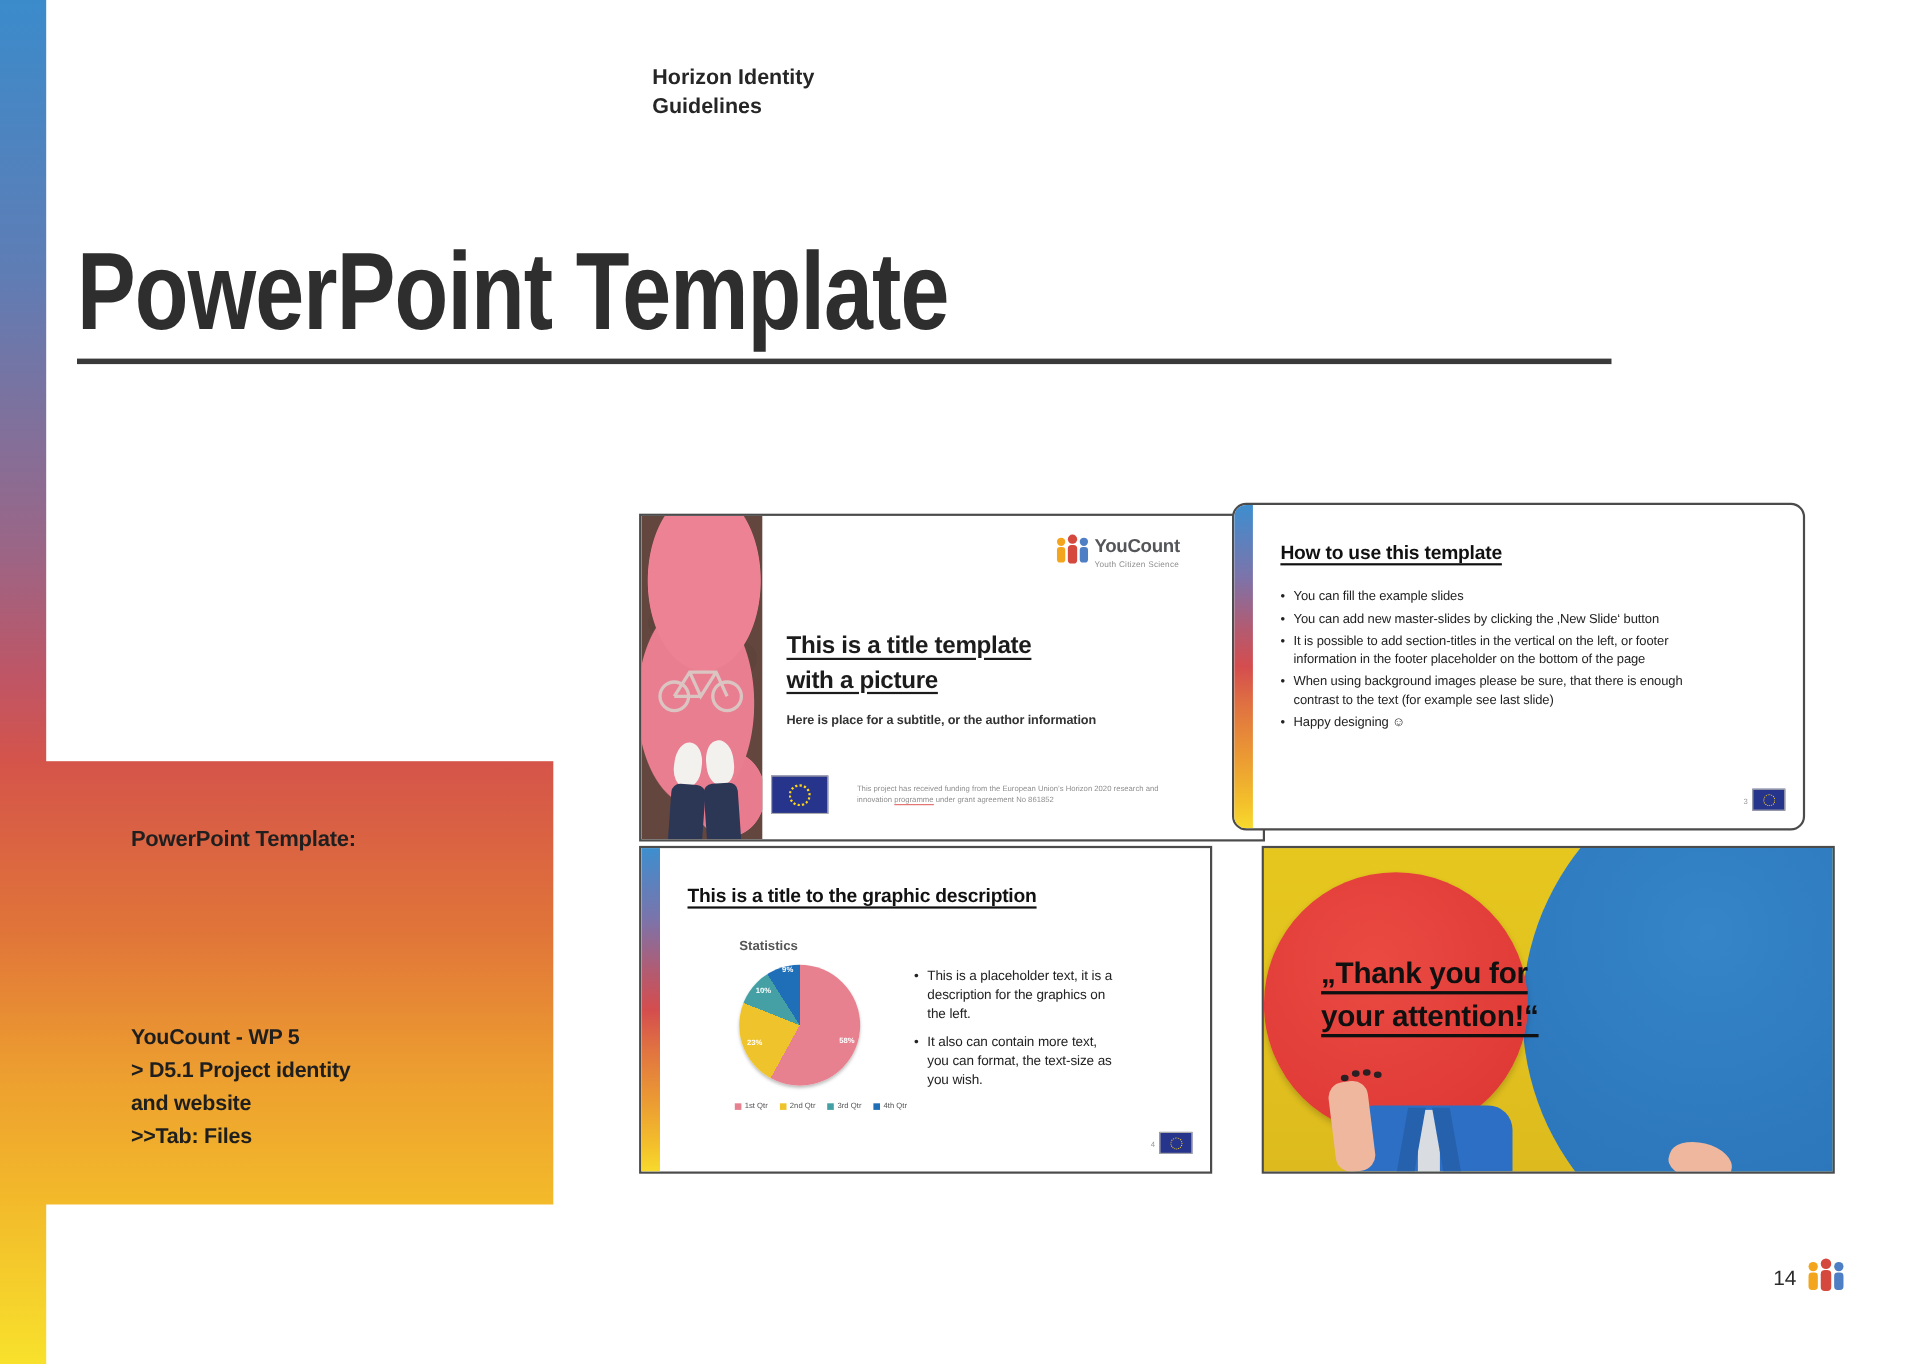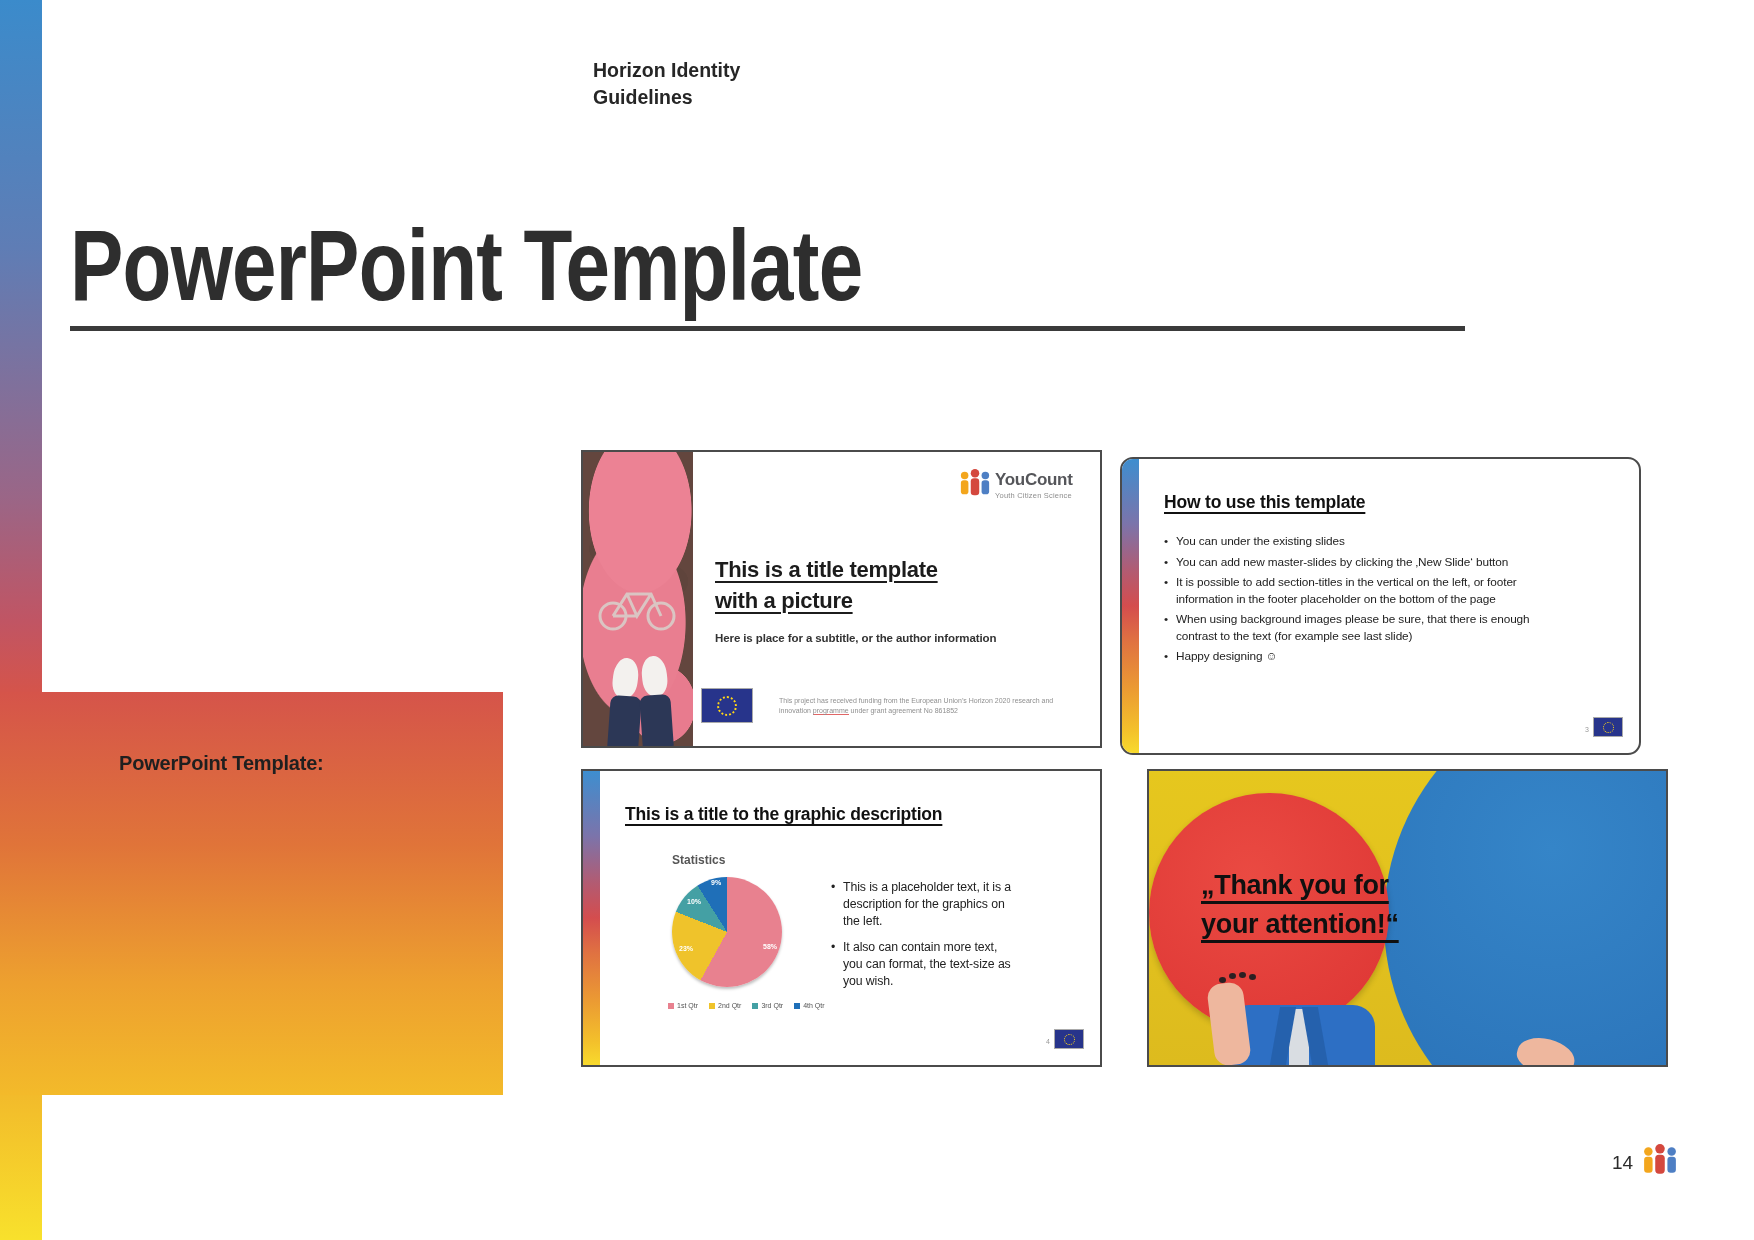--- a/index.html
+++ b/index.html
@@ -18,21 +18,21 @@
   .box-location{position:absolute;left:119px;top:236px;font-size:19.5px;line-height:30px;font-weight:bold;color:#1e1e1e;letter-spacing:-0.2px;}
 
   .eyebrow{position:absolute;left:593px;top:57px;font-size:19.5px;line-height:27px;font-weight:bold;color:#262626;}
   .main-title{position:absolute;left:70px;top:215px;margin:0;font-size:100px;line-height:1;
     font-weight:bold;color:#2e2e2e;letter-spacing:-1px;transform:scaleX(0.8);transform-origin:left top;white-space:nowrap;}
   .title-rule{position:absolute;left:70px;top:326px;width:1395px;height:5px;background:#3a3a3a;}
   .intro{position:absolute;left:119px;top:446px;margin:0;font-size:19px;line-height:29px;color:#3f3f3f;letter-spacing:-0.2px;}
 
   
   .slide{position:absolute;width:517px;height:294px;background:#ffffff;border:2px solid #4b4b4b;box-sizing:content-box;overflow:hidden;}
-  .s1{left:581px;top:450px;}
+  .s1{left:581px;top:467px;padding-left:48px;}
   .s2{left:1120px;top:457px;border-radius:13px;}
   .s3{left:581px;top:769px;}
   .s4{left:1120px;top:769px;margin-left:27px;}
 
   .gbar{position:absolute;left:0;top:0;width:17px;height:100%;
     background:linear-gradient(180deg,#3e8ecf 0%,#7b74ab 22%,#b25b72 38%,#d44d4e 50%,#e07241 62%,#eb9a33 78%,#f3c02b 92%,#f8da2d 100%);}
 
   
   .photo{position:absolute;left:0;top:0;width:110px;height:294px;overflow:hidden;
     background:
@@ -123,20 +123,24 @@
 
   <div class="eyebrow pre">Horizon Identity
 Guidelines</div>
 
   <h1 class="main-title">PowerPoint Template</h1>
   <div class="title-rule"></div>
 
 
   <div class="orange-box">
     <div class="box-heading">PowerPoint Template:</div>
+    <div class="box-location pre">YouCount - WP 5
+&gt; D5.1 Project identity
+and website
+&gt;&gt;Tab: Files</div>
   </div>
 
   <div class="slide s1">
     <div class="photo">
       <svg class="bike" width="82" height="52" viewBox="0 0 82 52">
         <g fill="none" stroke="#d8d2cc" stroke-width="3">
           <circle cx="16" cy="36" r="13"></circle>
           <circle cx="64" cy="36" r="13"></circle>
           <path d="M16 36 L30 14 L54 14 L64 36 M30 14 L40 36 L54 14 M40 36 L16 36"></path>
         </g>
@@ -169,21 +173,21 @@
       <span>innovation </span><span class="funding-link">programme</span><span> under grant agreement No 861852</span>
     </div>
   </div>
 
   <div class="slide s2">
     <div class="gbar"></div>
     <div class="s-title">How to use this template</div>
     <div class="bullets">
       <div class="bullet">
           <span class="dot">•</span>
-          <span class="btext pre">You can under the existing slides</span>
+          <span class="btext pre">You can fill the example slides</span>
         </div>
       <div class="bullet">
           <span class="dot">•</span>
           <span class="btext pre">You can add new master-slides by clicking the ‚New Slide‘ button</span>
         </div>
       <div class="bullet">
           <span class="dot">•</span>
           <span class="btext pre">It is possible to add section-titles in the vertical on the left, or footer
 information in the footer placeholder on the bottom of the page</span>
         </div>

